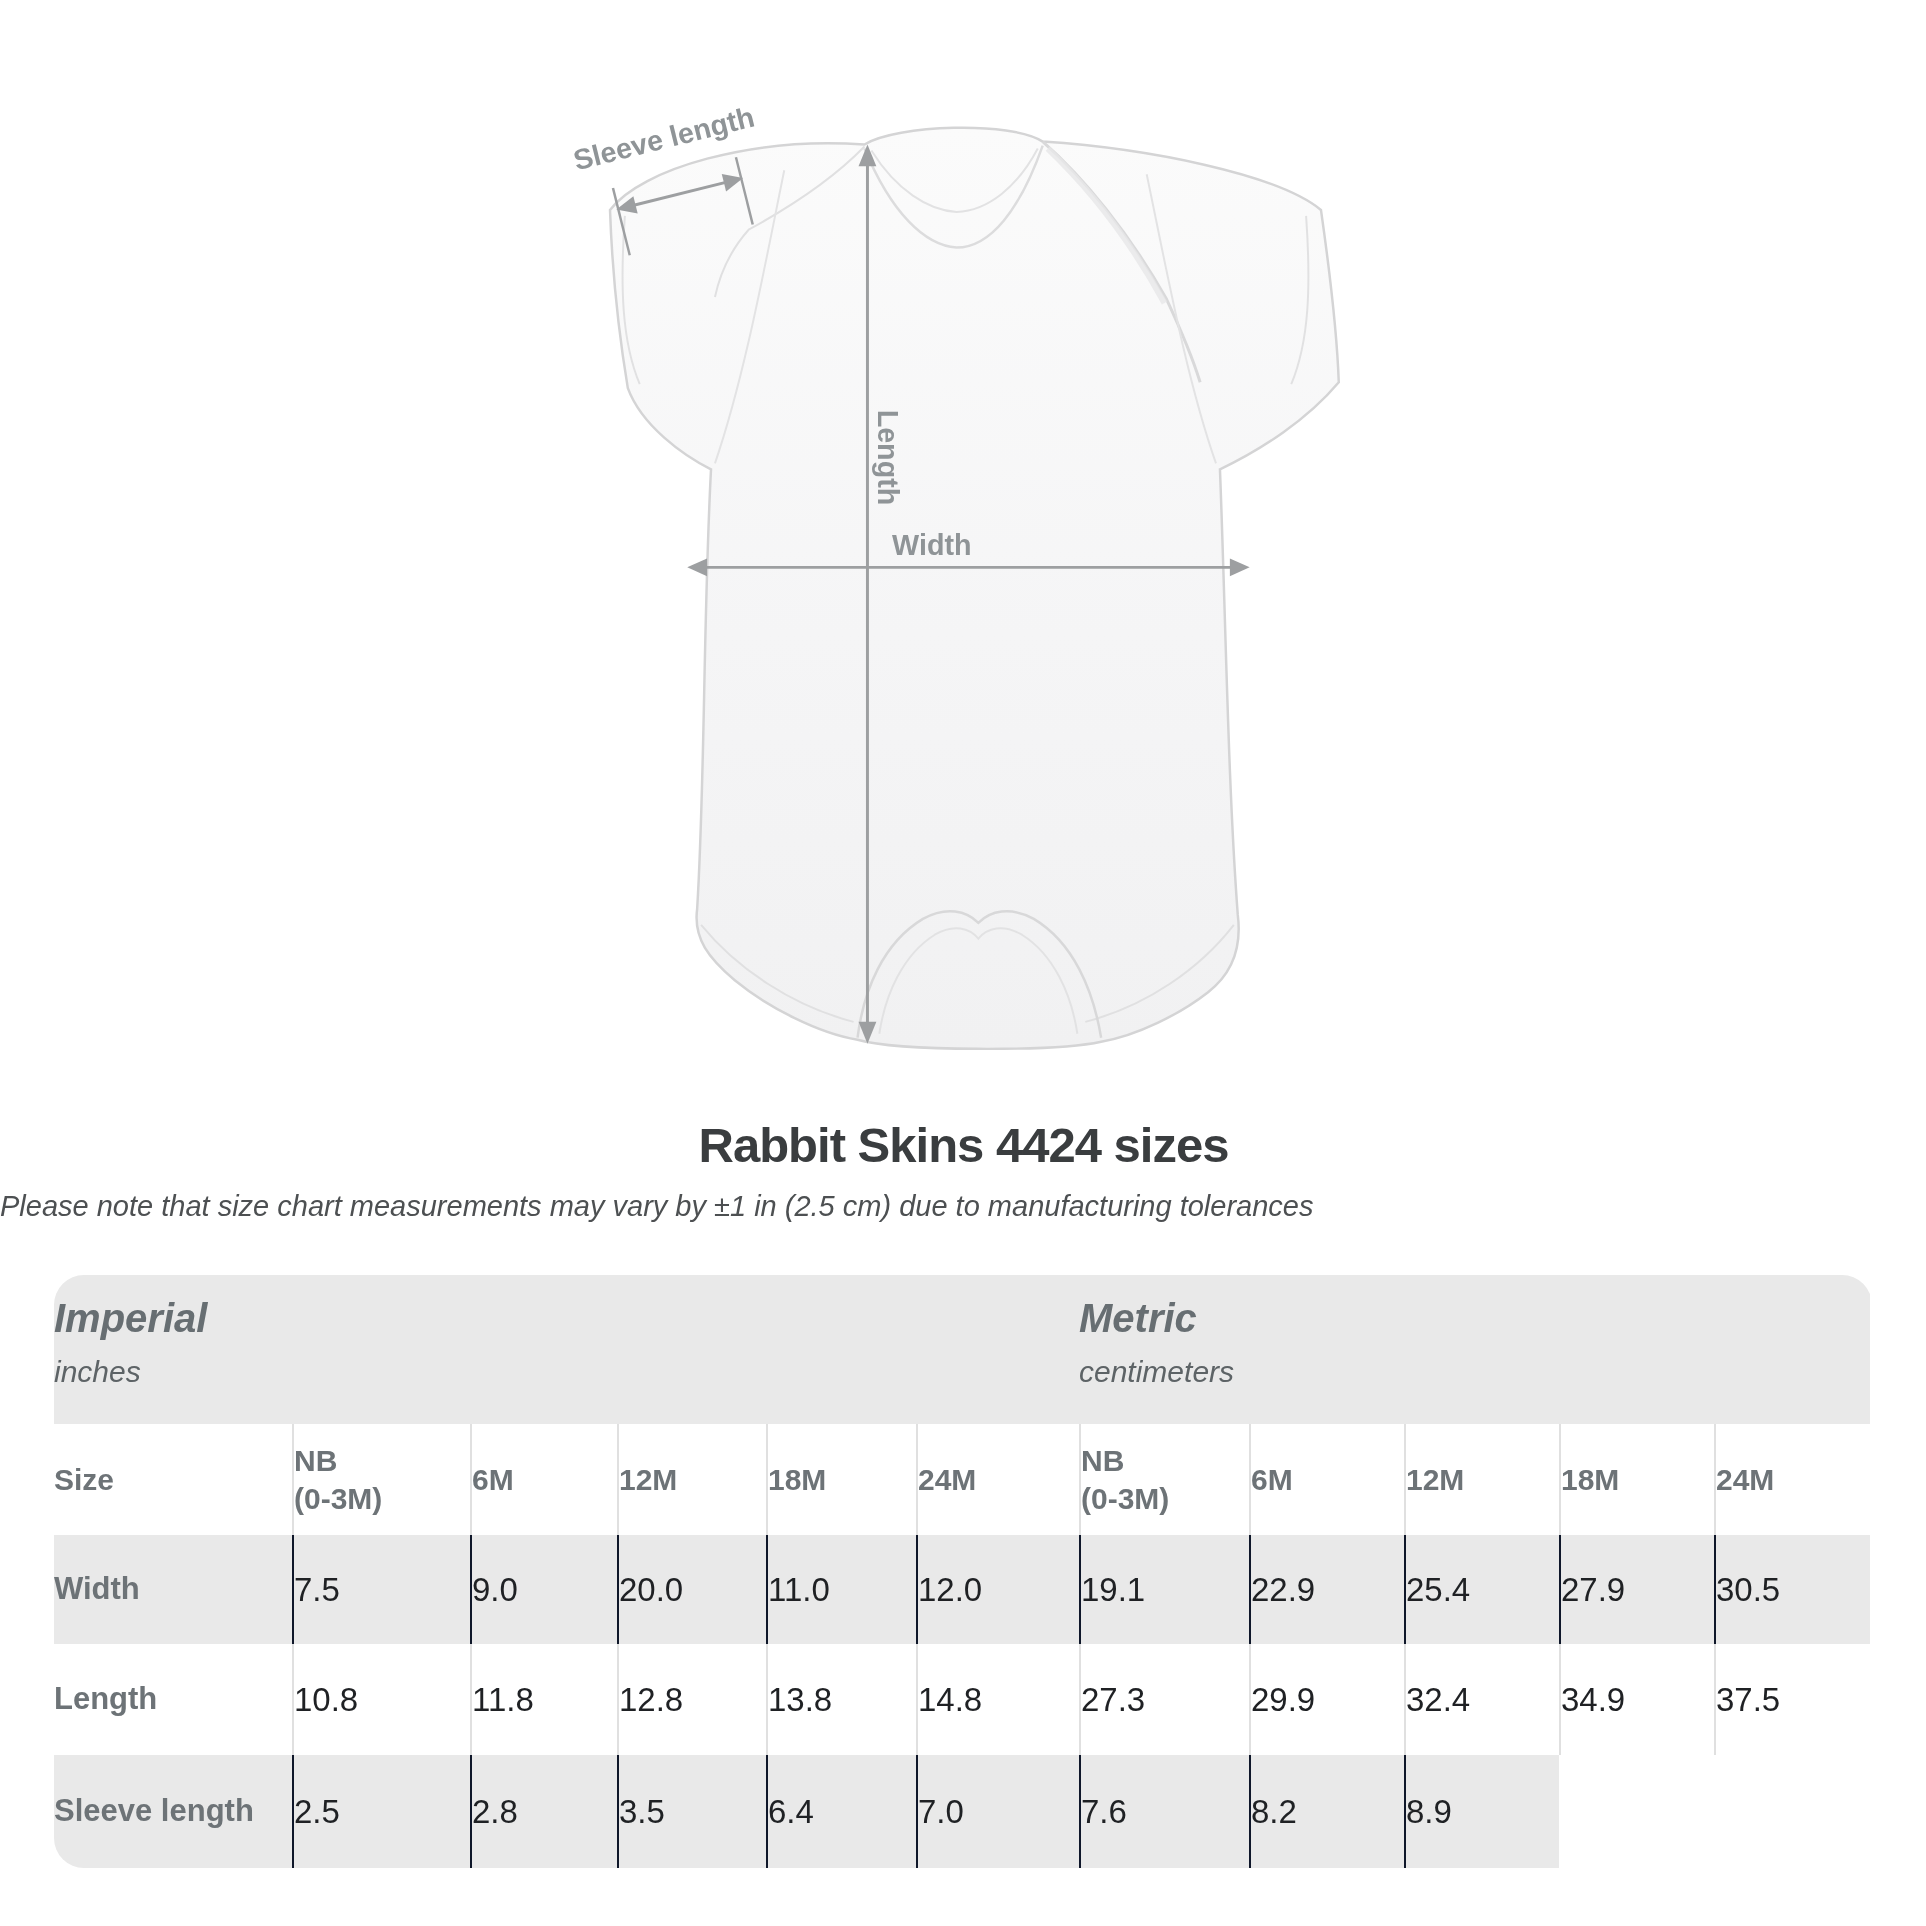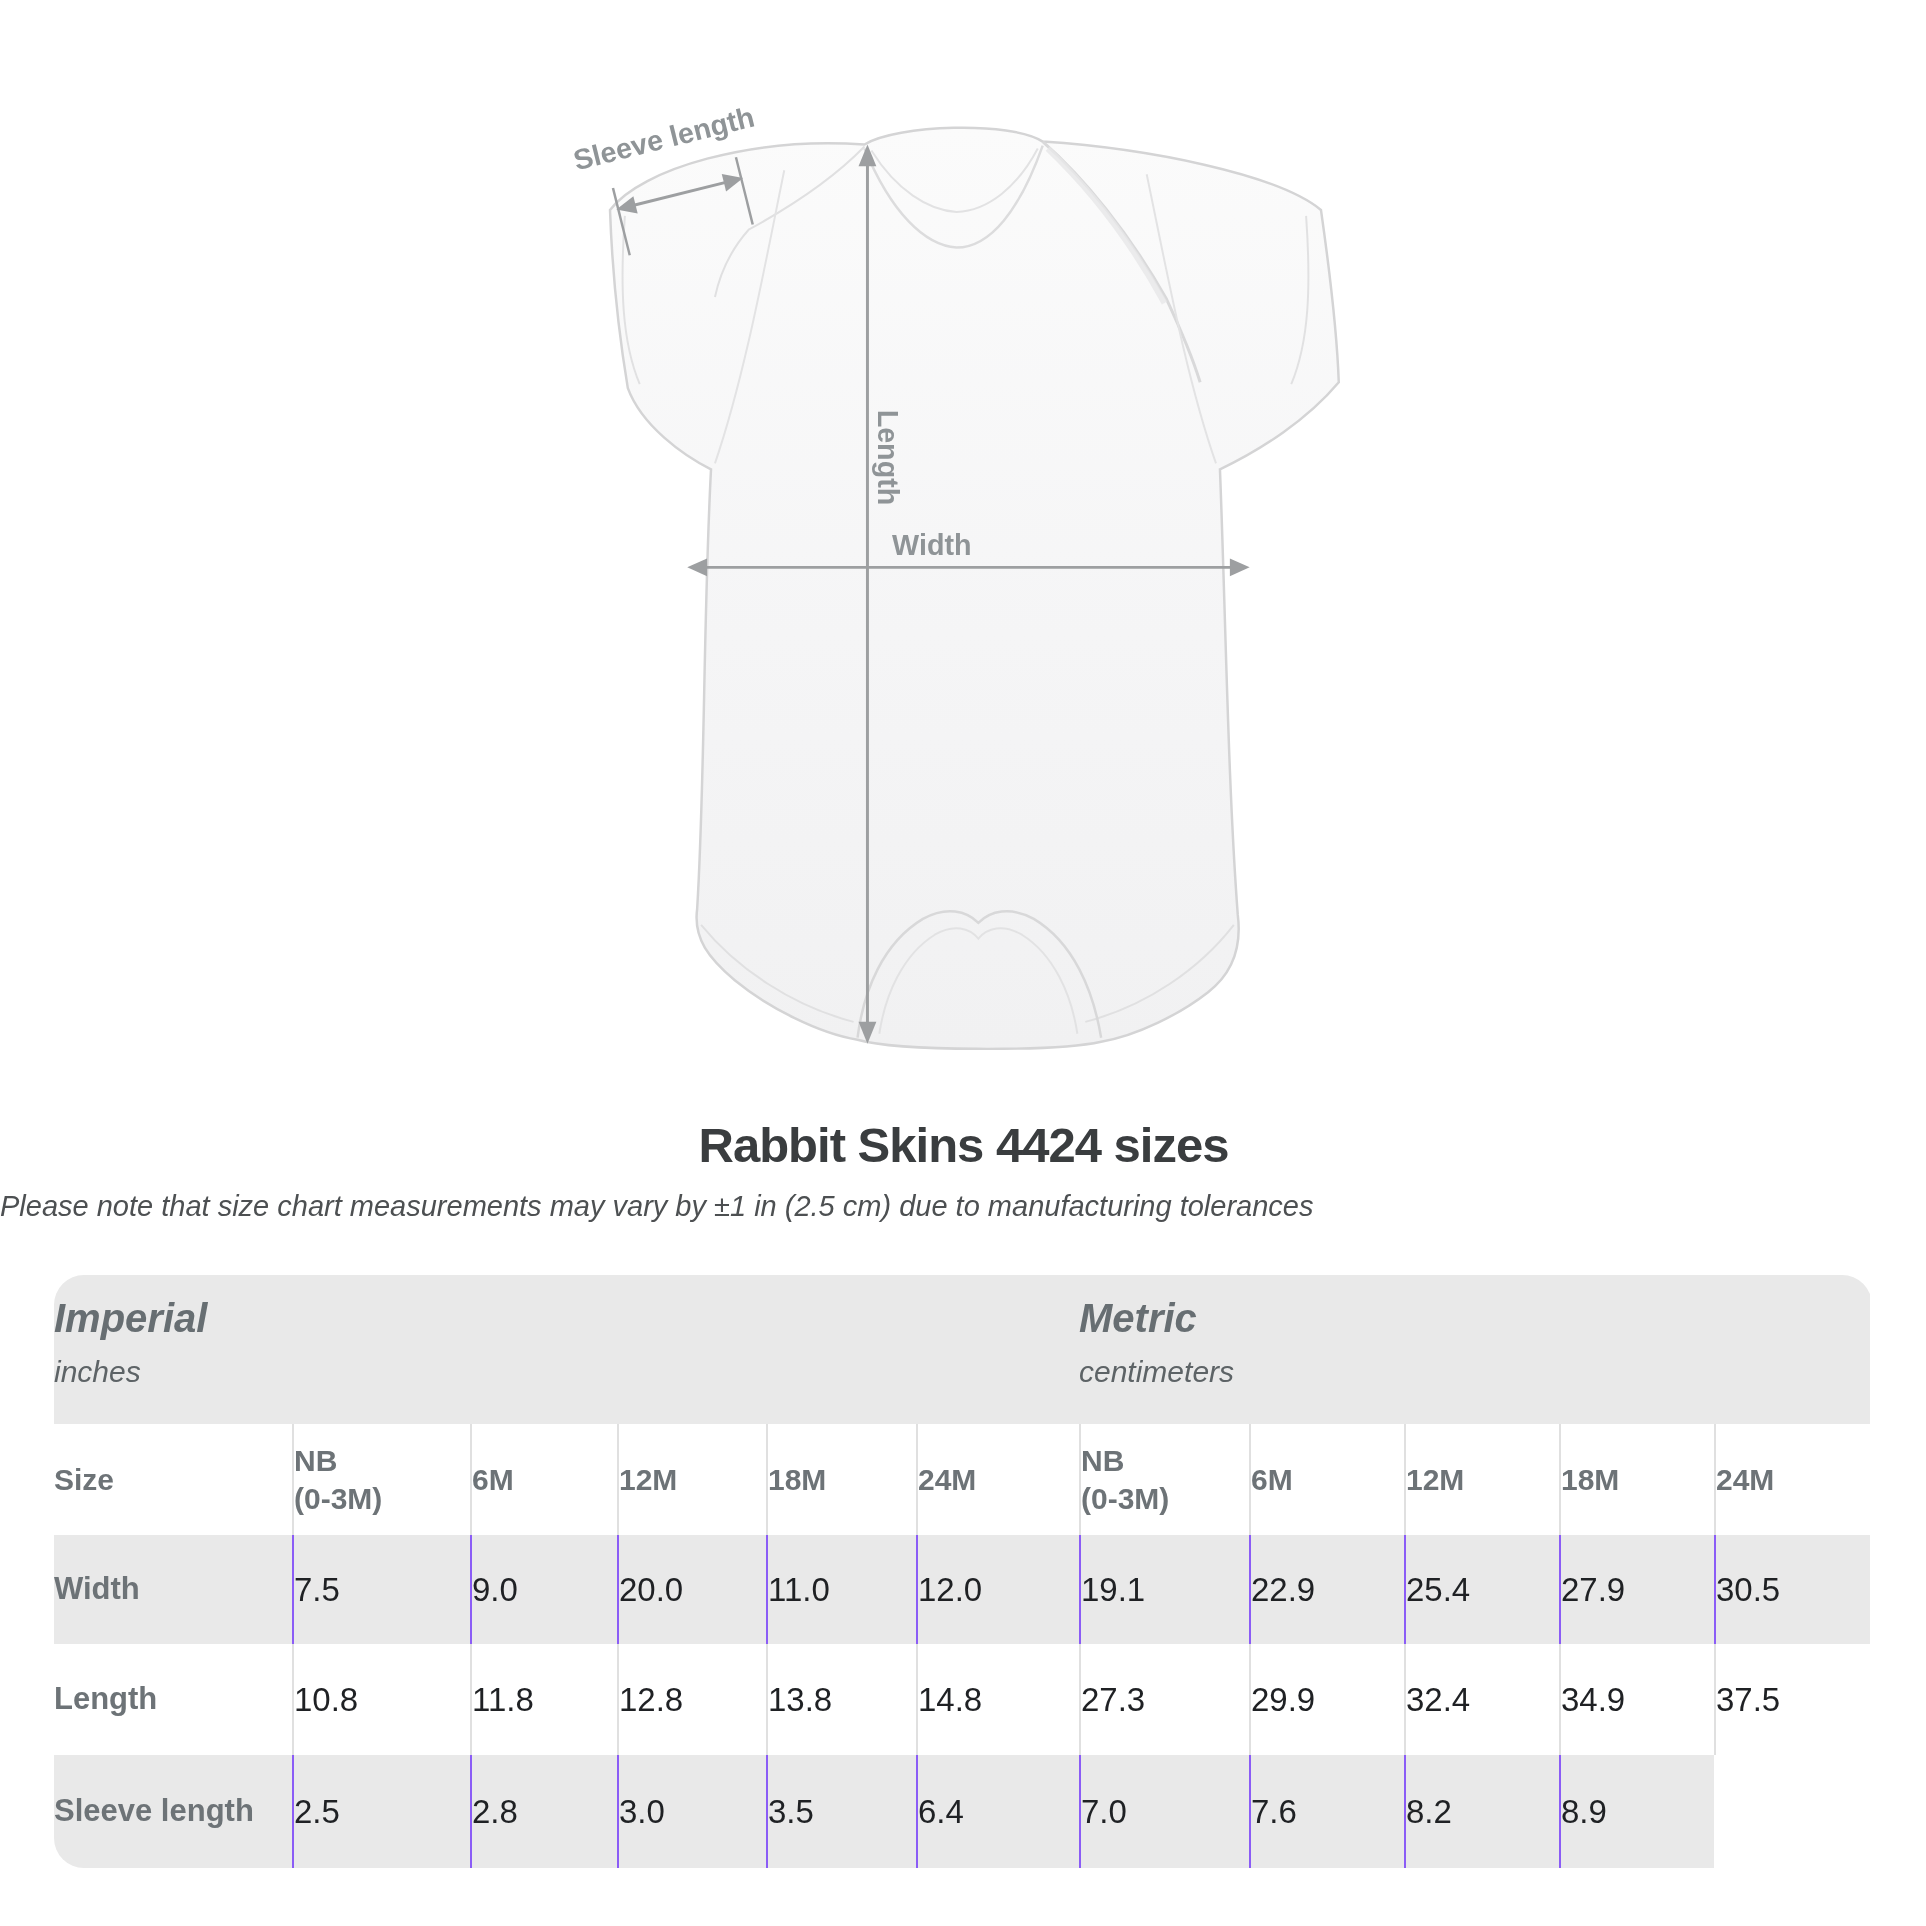--- a/index.html
+++ b/index.html
@@ -34,21 +34,21 @@
   .unit-cell{grid-row:1;}
   .unit-imperial{grid-column:1/7;}
   .unit-metric{grid-column:7/12;}
   .unit-name{font-size:40px;font-weight:bold;font-style:italic;color:#676e72;transform:translateY(-8px);}
   .unit-sub{font-size:30px;font-style:italic;color:#5d6366;margin-top:10px;transform:translateY(-8px);}
   .hdr{font-size:30px;font-weight:bold;color:#6d7377;}
   .hdr .sub-line{font-size:30px;font-weight:bold;color:#6d7377;}
   .row-label{font-size:31px;font-weight:bold;color:#6d7377;}
   .val{font-size:33px;color:#1f2124;}
   .div-w{border-left:2px solid #e0e0e0;}
-  .div-g{border-left:2px solid #8b5cf6;}
+  .div-g{border-left:2px solid #0f172a;}
 </style>
 </head>
 <body>
 
 <div class="page">
 
   <div class="diagram">
     <svg width="1927" height="1109" viewBox="0 0 1946 1120">
       <defs>
         <linearGradient id="gbody" x1="0" y1="0" x2="0" y2="1">
@@ -172,21 +172,20 @@
     <div class="cell bg-w val div-w">14.8</div>
     <div class="cell bg-w val div-w">27.3</div>
     <div class="cell bg-w val div-w">29.9</div>
     <div class="cell bg-w val div-w">32.4</div>
     <div class="cell bg-w val div-w">34.9</div>
     <div class="cell bg-w val div-w">37.5</div>
 
     <div class="cell bg-g row-label">Sleeve length</div>
     <div class="cell bg-g val div-g">2.5</div>
     <div class="cell bg-g val div-g">2.8</div>
-    <div class="cell bg-g val div-g">3.0</div>
     <div class="cell bg-g val div-g">3.5</div>
     <div class="cell bg-g val div-g">6.4</div>
     <div class="cell bg-g val div-g">7.0</div>
     <div class="cell bg-g val div-g">7.6</div>
     <div class="cell bg-g val div-g">8.2</div>
     <div class="cell bg-g val div-g">8.9</div>
 
   </div>
 </div>
 

